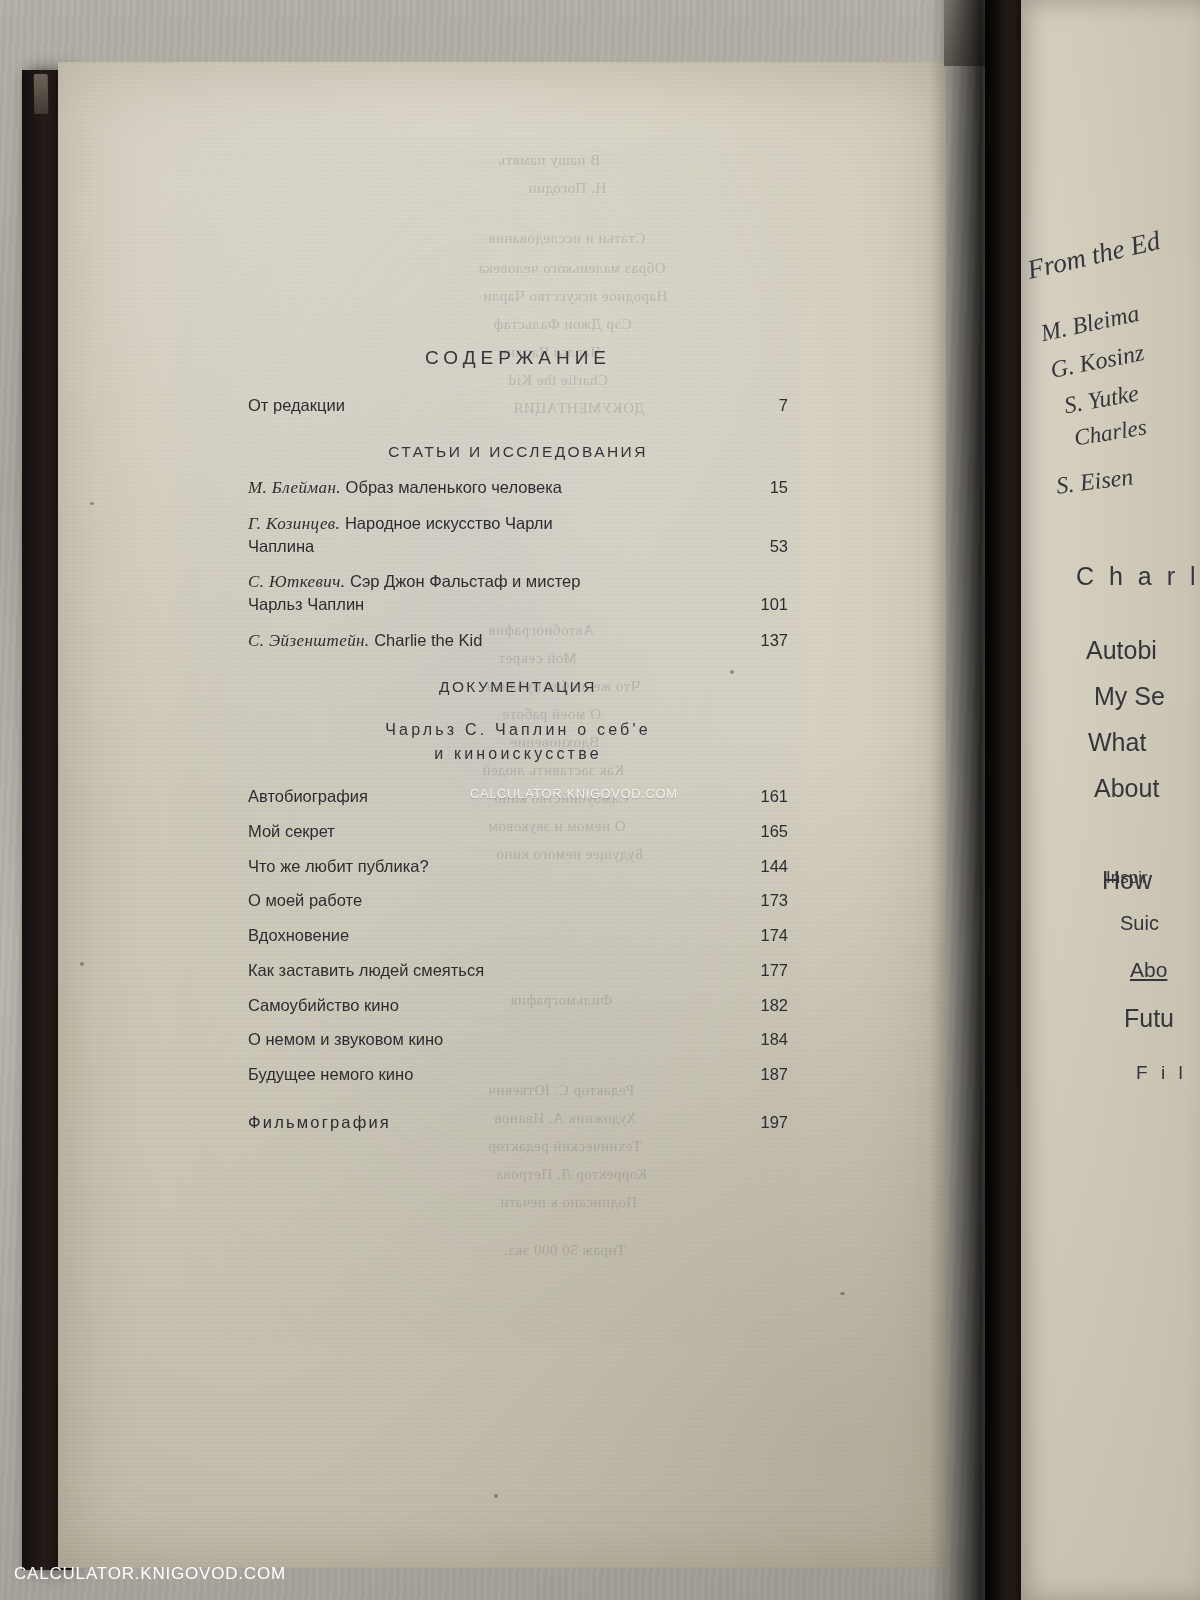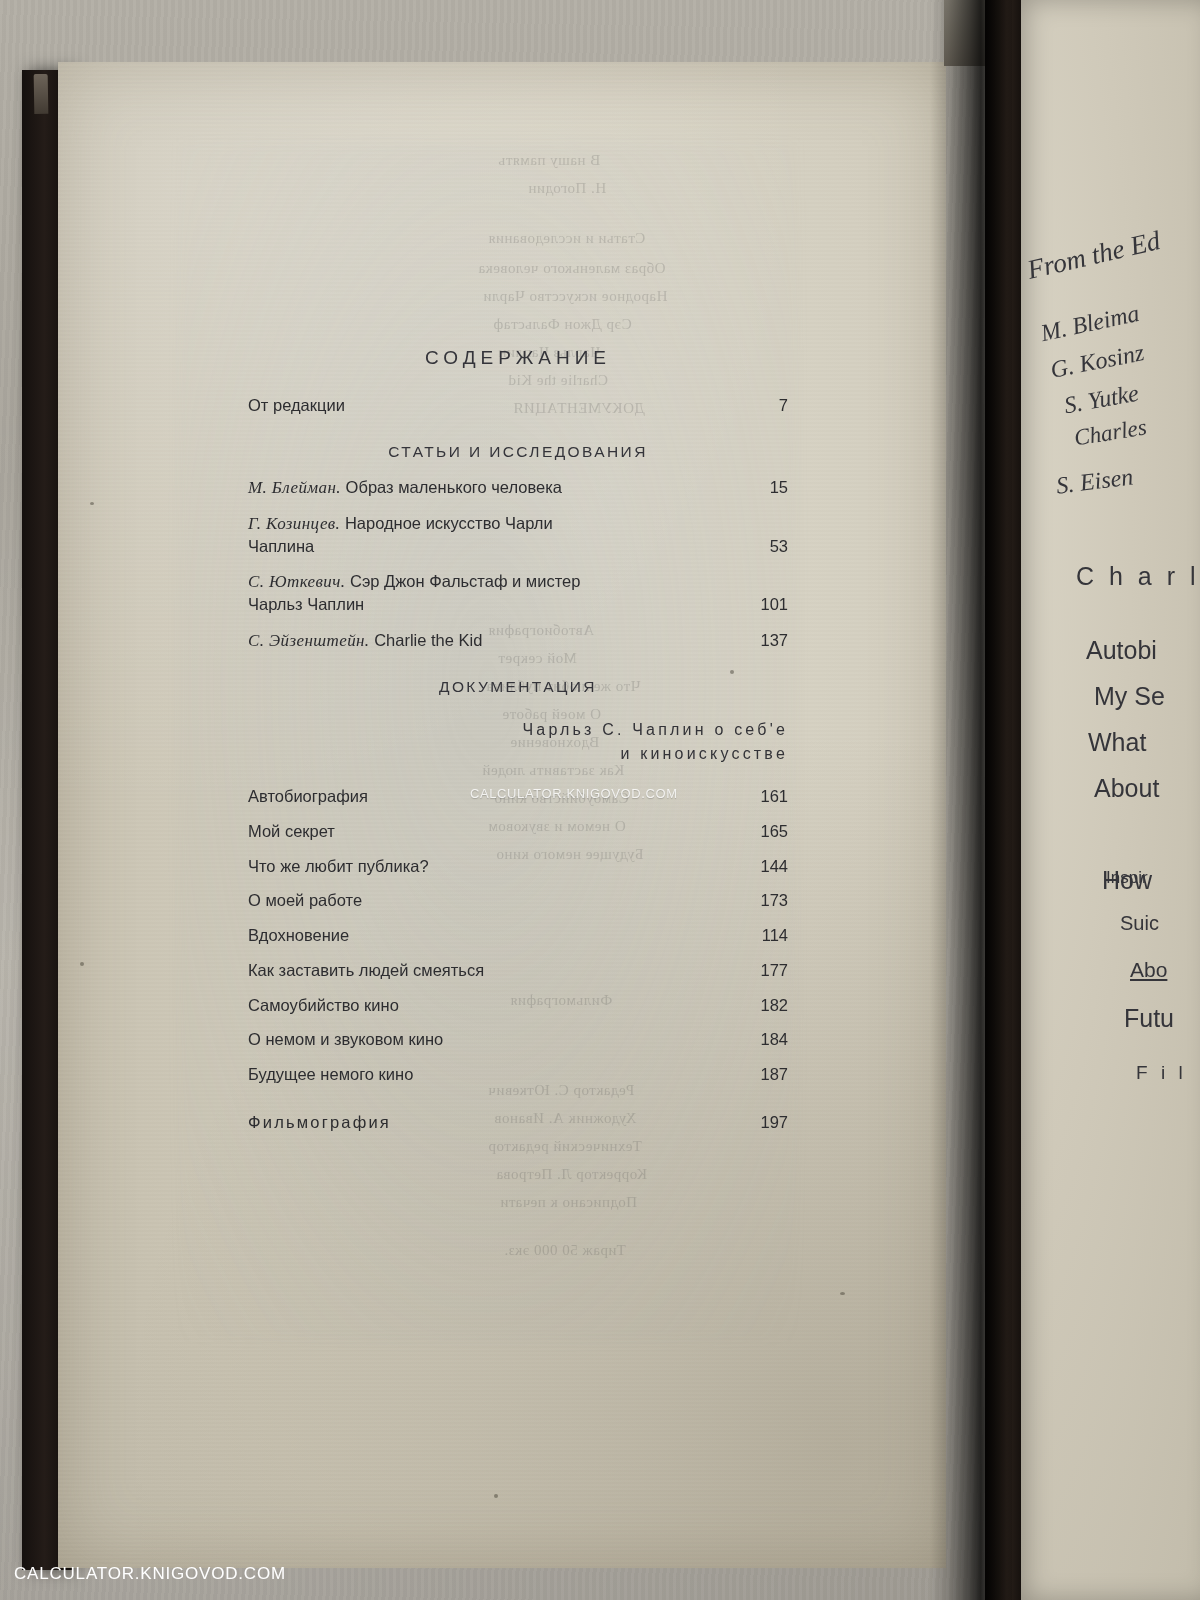--- a/index.html
+++ b/index.html
@@ -133,21 +133,21 @@
     margin: 0 0 26px 0;
   }
   .sec-head {
     text-align: center;
     font-size: 15.5px;
     letter-spacing: 2.4px;
     color: #34343a;
     margin: 26px 0 16px 0;
   }
   .sub-head {
-    text-align: right;
+    text-align: center;
     font-size: 16px;
     letter-spacing: 3.2px;
     color: #333338;
     margin: 22px 0 6px 0;
     line-height: 1.5;
   }
   .sub-head .l2 { display:block; letter-spacing: 3.2px; }
 
   .row {
     display: flex;
@@ -341,21 +341,21 @@
       <div class="row docrow">
         <div class="txt">Что же любит публика?</div>
         <div class="pg">144</div>
       </div>
       <div class="row docrow">
         <div class="txt">О моей работе</div>
         <div class="pg">173</div>
       </div>
       <div class="row docrow">
         <div class="txt">Вдохновение</div>
-        <div class="pg">114</div>
+        <div class="pg">174</div>
       </div>
       <div class="row docrow">
         <div class="txt">Как заставить людей смеяться</div>
         <div class="pg">177</div>
       </div>
       <div class="row docrow">
         <div class="txt">Самоубийство кино</div>
         <div class="pg">182</div>
       </div>
       <div class="row docrow">

